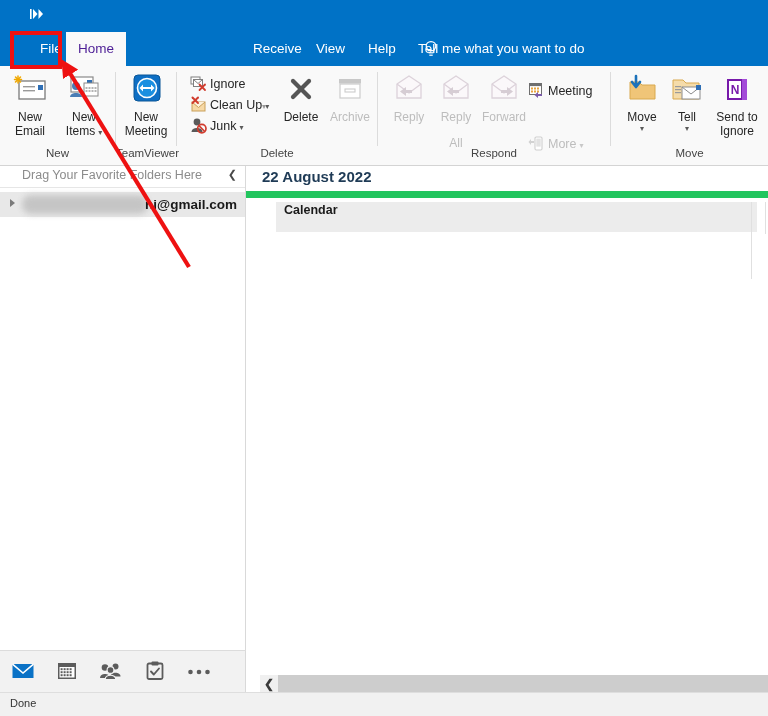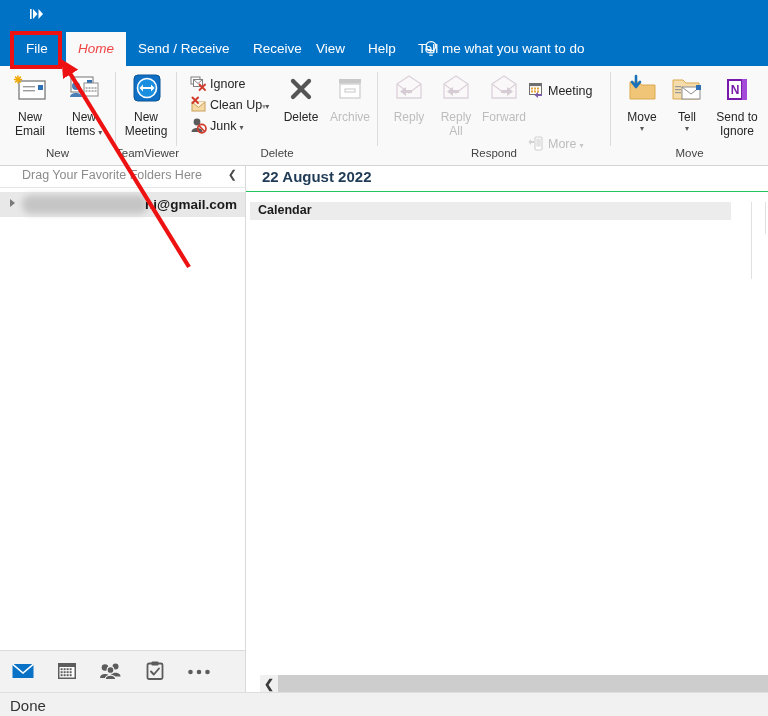--- a/index.html
+++ b/index.html
@@ -49,23 +49,22 @@
     height: 34px;
     line-height: 34px;
     color: #ffffff;
     font-size: 13.5px;
     padding: 0 12px;
     cursor: pointer;
     white-space: nowrap;
   }
   .tab.active {
     background: #f9f9f9;
-    color: #ef4444;
+    color: #4c1d95;
     font-weight: normal;
-    font-style: italic;
   }
   #tell-me {
     position: absolute;
     top: 0;
     left: 418px;
     height: 34px;
     line-height: 34px;
     color: #ffffff;
     font-size: 13.5px;
     white-space: nowrap;
@@ -244,35 +243,35 @@
   #content {
     position: absolute;
     left: 246px; top: 166px;
     width: 522px; height: 506px;
     background: #ffffff;
   }
   #date-header {
     position: absolute;
     left: 0; top: 0;
     width: 522px; height: 25px;
-    border-bottom: 1px solid #22c55e;
+    border-bottom: 7px solid #22c55e;
     background: #ffffff;
   }
   #date-title {
     position: absolute;
     left: 16px; top: 2px;
     font-size: 15px;
     font-weight: bold;
     color: #1f3b56;
     white-space: nowrap;
   }
   #calendar-band {
     position: absolute;
-    left: 4px; top: 36px;
-    width: 481px; height: 18px;
+    left: 30px; top: 36px;
+    width: 481px; height: 30px;
     background: #ececec;
   }
   #calendar-label {
     position: absolute;
     left: 8px; top: 1px;
     font-size: 12.5px;
     font-weight: bold;
     color: #1a1a1a;
   }
   #content-divider-1 {
@@ -319,21 +318,21 @@
   #statusbar {
     position: absolute;
     left: 0; top: 692px;
     width: 768px; height: 24px;
     background: #f1f1f1;
     border-top: 1px solid #dedede;
   }
   #status-text {
     position: absolute;
     left: 10px; top: 4px;
-    font-size: 15px;
+    font-size: 11px;
     color: #333333;
   }
 
   
   #annot-layer {
     position: absolute;
     left: 0; top: 0;
     width: 768px; height: 716px;
     pointer-events: none;
   }
@@ -352,23 +351,22 @@
   <div id="expand-ribbon-icon">
     <svg width="14" height="10" viewBox="0 0 14 10">
       <rect x="0" y="0" width="1.6" height="10" fill="#ffffff"></rect>
       <path d="M3 0 L7.5 5 L3 10 Z" fill="#ffffff"></path>
       <path d="M8.5 0 L13 5 L8.5 10 Z" fill="#ffffff"></path>
     </svg>
   </div>
 </div>
 
 <div id="tabstrip">
-  <div class="tab" style="left:14px;">File</div>
+  <div class="tab" style="left:28px;">File</div>
   <div class="tab active" style="left:66px;">Home</div>
-  <div class="tab" style="left:126px;">Send / Receive</div>
   <div class="tab" style="left:241px;">Receive</div>
   <div class="tab" style="left:304px;">View</div>
   <div class="tab" style="left:356px;">Help</div>
 
   <div id="lightbulb-icon">
     <svg width="16" height="18" viewBox="0 0 16 18">
       <path d="M8 1.6 C5 1.6 3.2 3.7 3.2 6.1 C3.2 8.1 4.6 9.3 5.2 10.6 L10.8 10.6 C11.4 9.3 12.8 8.1 12.8 6.1 C12.8 3.7 11 1.6 8 1.6 Z" fill="none" stroke="#ffffff" stroke-width="1.2"></path>
       <rect x="5.6" y="12.2" width="4.8" height="1.2" fill="#ffffff"></rect>
       <rect x="6.3" y="14.6" width="3.4" height="1.2" fill="#ffffff"></rect>
     </svg>
@@ -522,21 +520,21 @@
 
   <div class="big-btn disabled" style="left:432px; width:48px;">
     <div class="icobox">
       <svg width="38" height="30" viewBox="0 0 38 30">
         <path d="M7 10 L19 2 L31 10 L31 24 L7 24 Z" fill="#fbf8fa" stroke="#dcd2da" stroke-width="1.3"></path>
         <path d="M7 10 L19 19 L31 10" fill="none" stroke="#dcd2da" stroke-width="1.3"></path>
         <path d="M22 16 L16 16 L16 13 L10 17.5 L16 22 L16 19 L22 19 Z" fill="#d6cdd4"></path>
       </svg>
     </div>
     <span class="lbl">Reply</span>
-    <span class="lbl" style="margin-top:0;">All</span>
+    <span class="lbl" style="margin-top:12px;">All</span>
   </div>
 
   <div class="big-btn disabled" style="left:478px; width:52px;">
     <div class="icobox">
       <svg width="38" height="30" viewBox="0 0 38 30">
         <path d="M7 10 L19 2 L31 10 L31 24 L7 24 Z" fill="#fbf8fa" stroke="#dcd2da" stroke-width="1.3"></path>
         <path d="M7 10 L19 19 L31 10" fill="none" stroke="#dcd2da" stroke-width="1.3"></path>
         <path d="M16 16 L22 16 L22 13 L28 17.5 L22 22 L22 19 L16 19 Z" fill="#d6cdd4"></path>
       </svg>
     </div>

